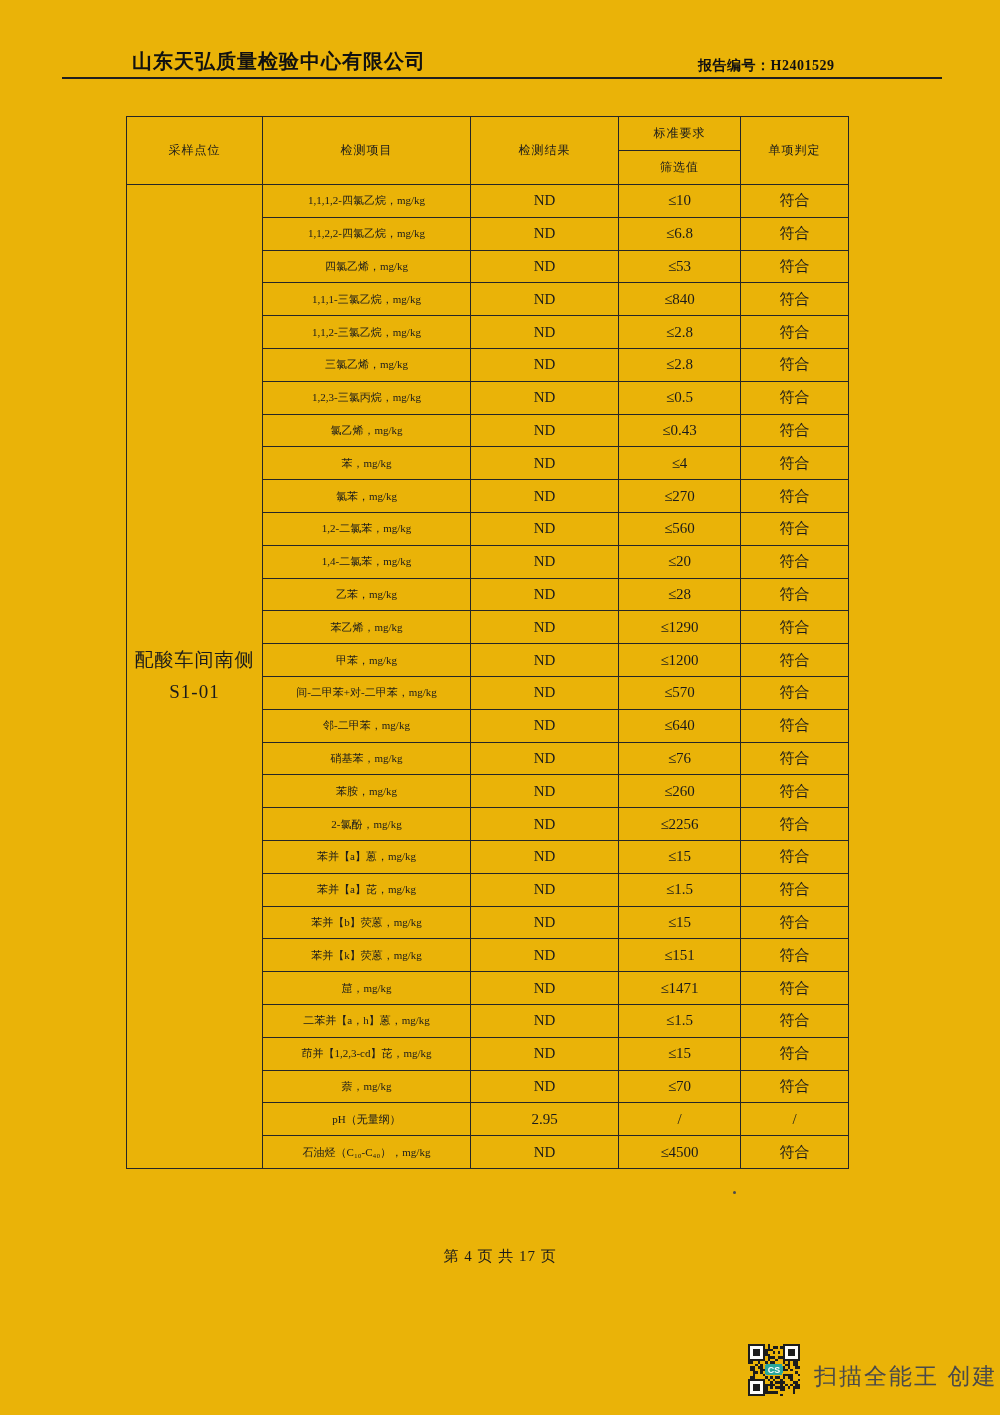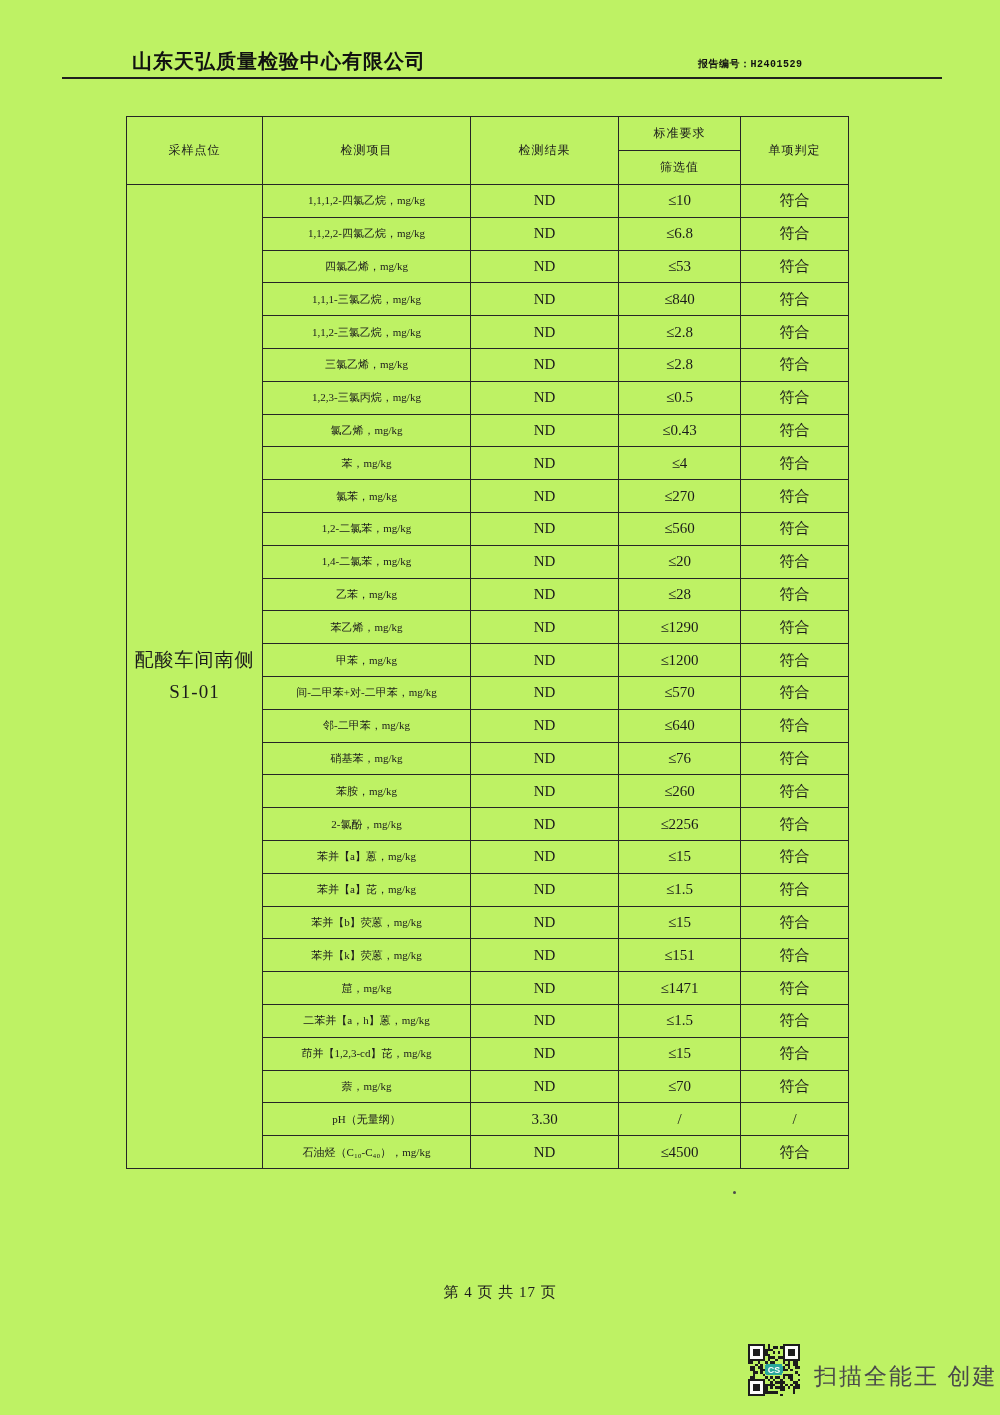--- a/index.html
+++ b/index.html
@@ -1,34 +1,34 @@
 <!DOCTYPE html>
 <html lang="zh"><head>
 <meta charset="utf-8">
 <title>Scanned Report Page</title>
 <style>
   html,body{margin:0;padding:0;background:#ffffff;}
   .page{
     position:relative;
     width:1000px;height:1415px;
-    background:#bef264;
+    background:#eab308;
     font-family:"Liberation Serif","DejaVu Serif",serif;
     color:#1c1c1c;
     overflow:hidden;
   }
   
   .company{
     position:absolute;left:132px;top:48px;
     font-family:"Liberation Sans","DejaVu Sans",sans-serif;
     font-weight:bold;font-size:20px;letter-spacing:1px;color:#111;
   }
   .report-no{
     position:absolute;left:698px;top:57px;
-    font-family:Liberation Mono, monospace;
-    font-weight:bold;font-size:10px;color:#111;letter-spacing:.5px;
+    font-family:Liberation Serif, serif;
+    font-weight:bold;font-size:14px;color:#111;letter-spacing:.5px;
   }
   .header-rule{
     position:absolute;left:62px;top:77px;width:880px;height:2px;
     background:#1f1f1f;
   }
   
   table.results{
     position:absolute;left:126px;top:116px;
     width:722px;border-collapse:collapse;table-layout:fixed;
     font-size:15px;
@@ -39,21 +39,21 @@
     padding:0 2px;white-space:nowrap;overflow:hidden;
     font-weight:normal;color:#1b1b1b;
   }
   table.results thead th{font-size:12px;height:33px;letter-spacing:1px;}
   table.results tbody tr{height:32.8px;}
   td.point-cell{font-size:19px;line-height:1.7;letter-spacing:1px;}
   td.item-cell{font-size:11px;}
   
   .page-footer{
     position:absolute;left:0;top:1247px;width:1000px;
-    text-align:center;font-size:15px;letter-spacing:1px;color:#1b1b1b;margin-top:36px;
+    text-align:center;font-size:15px;letter-spacing:1px;color:#1b1b1b;
   }
   .speck{
     position:absolute;left:733px;top:1191px;width:3px;height:3px;
     background:#4c4c4c;border-radius:50%;
   }
   
   .scanner-mark{
     position:absolute;left:748px;top:1344px;
     display:flex;align-items:center;gap:14px;
   }
@@ -260,21 +260,21 @@
           <td>符合</td>
         </tr>
         <tr>
           <td class="item-cell">萘，mg/kg</td>
           <td>ND</td>
           <td>≤70</td>
           <td>符合</td>
         </tr>
         <tr>
           <td class="item-cell">pH（无量纲）</td>
-          <td>3.30</td>
+          <td>2.95</td>
           <td>/</td>
           <td>/</td>
         </tr>
         <tr>
           <td class="item-cell">石油烃（C₁₀-C₄₀），mg/kg</td>
           <td>ND</td>
           <td>≤4500</td>
           <td>符合</td>
         </tr>
       </tbody>

